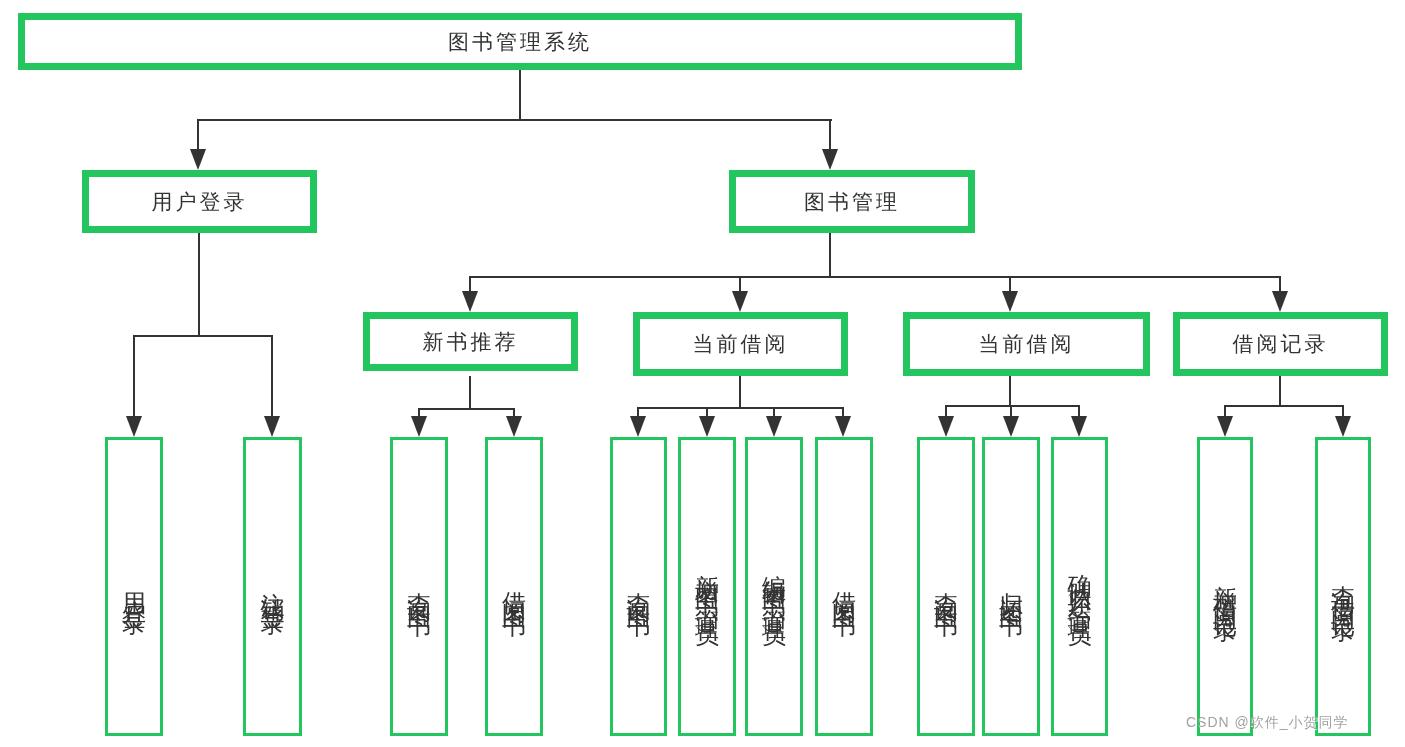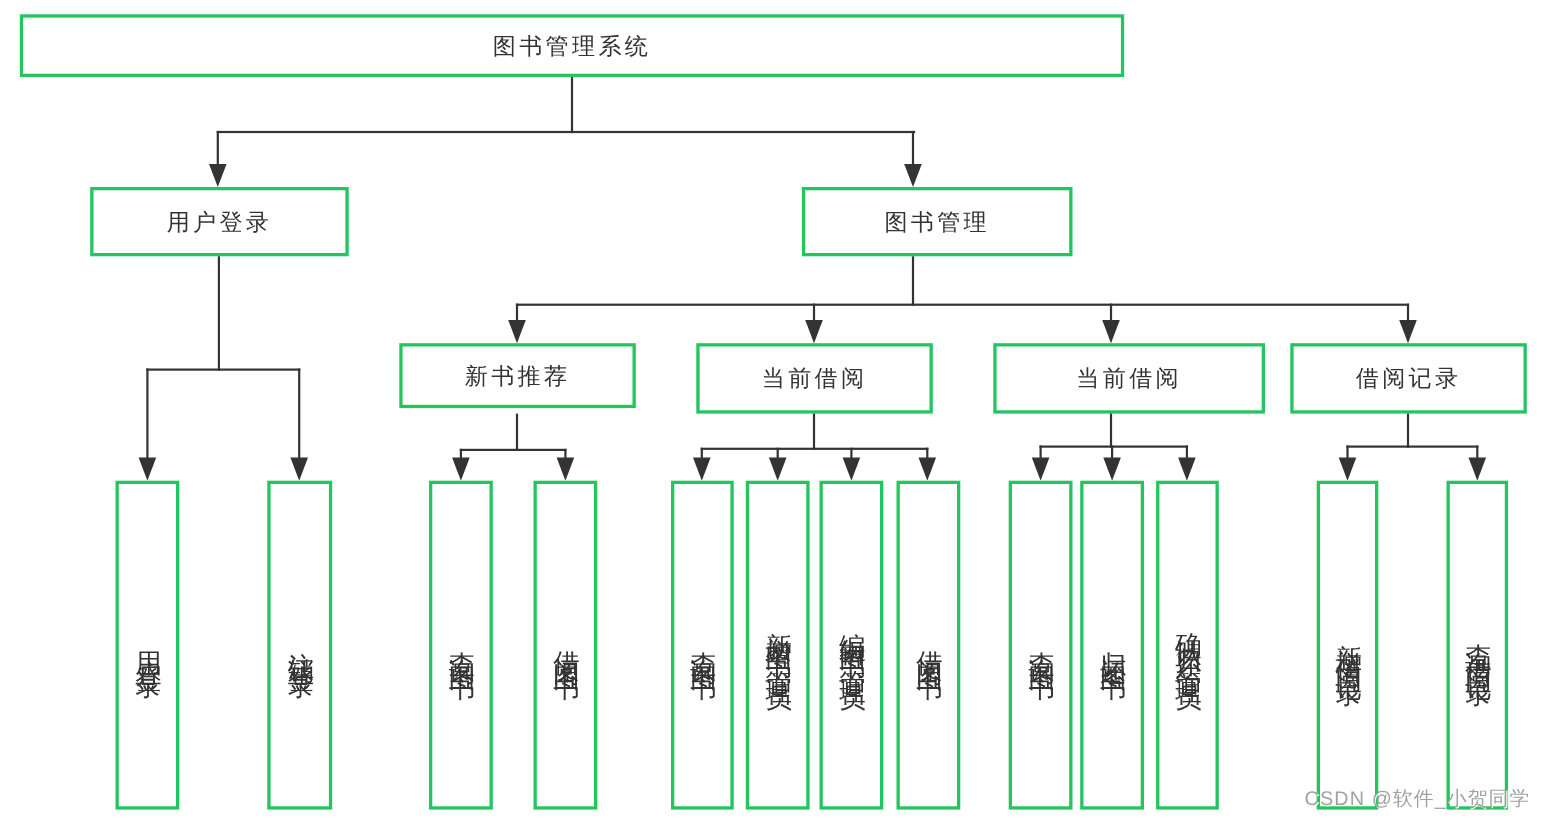--- a/index.html
+++ b/index.html
@@ -11,21 +11,21 @@
   .canvas {
     position: relative;
     width: 1405px;
     height: 747px;
     background: #ffffff;
     overflow: hidden;
   }
   .node {
     position: absolute;
     box-sizing: border-box;
-    border: 3px solid #22c55e;
+    border: 7px solid #22c55e;
     background: #ffffff;
     display: flex;
     align-items: center;
     justify-content: center;
     color: #333333;
   }
   .node .lbl {
     font-size: 21px;
     letter-spacing: 3px;
     white-space: nowrap;
@@ -56,21 +56,21 @@
     width: 0;
     height: 0;
     border-left: 8px solid transparent;
     border-right: 8px solid transparent;
     border-top: 21px solid #333333;
   }
   .watermark {
     position: absolute;
     left: 1186px;
     top: 714px;
-    font-size: 18px;
+    font-size: 14px;
     letter-spacing: 1px;
     color: #9c9c9c;
     text-shadow: 1px 1px 0 #ffffff;
     white-space: nowrap;
     z-index: 5;
     opacity: 0.95;
   }
 </style>
 </head>
 <body>

